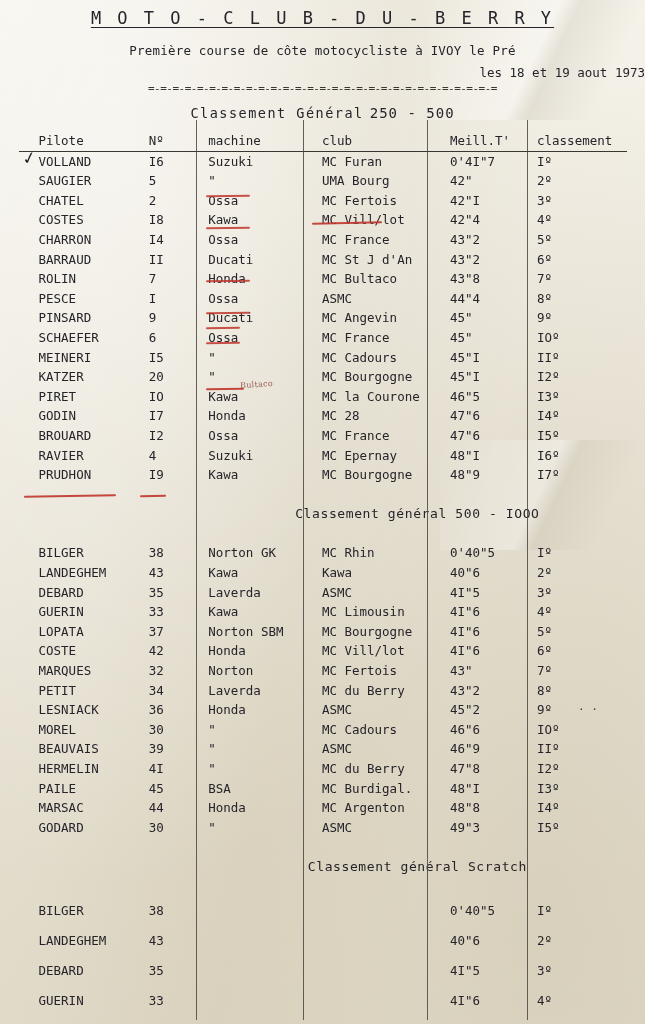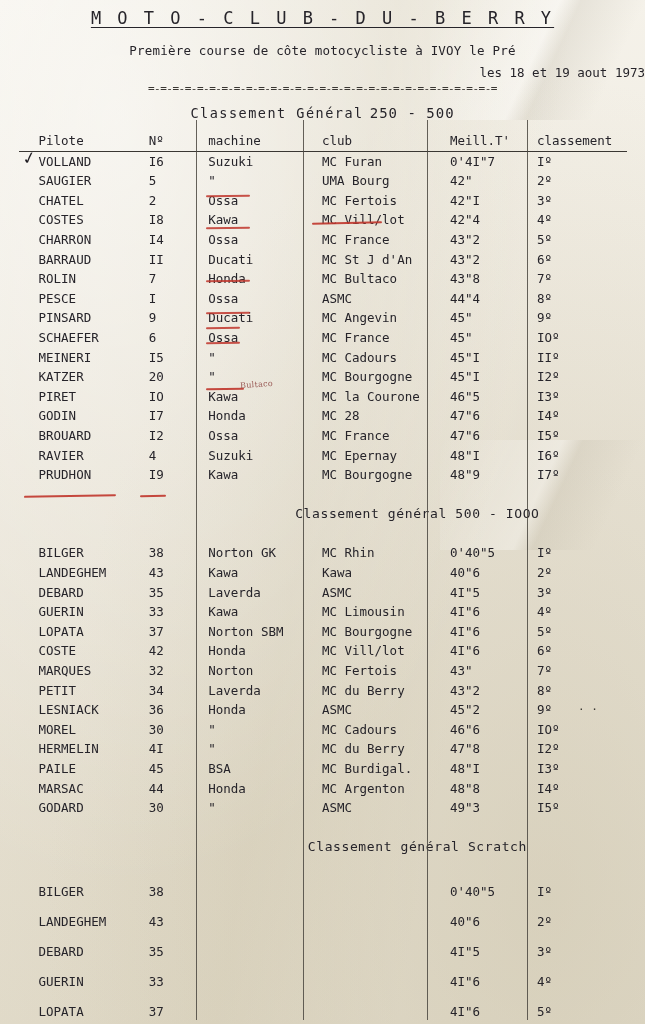--- a/index.html
+++ b/index.html
@@ -432,20 +432,28 @@
           </tr>
           <tr>
             <td class="c-name">MOREL</td>
             <td class="c-num">30</td>
             <td class="c-mach">"</td>
             <td class="c-club">MC Cadours</td>
             <td class="c-time">46"6</td>
             <td class="c-rank">IOº</td>
           </tr>
           <tr>
+            <td class="c-name">BEAUVAIS</td>
+            <td class="c-num">39</td>
+            <td class="c-mach">"</td>
+            <td class="c-club">ASMC</td>
+            <td class="c-time">46"9</td>
+            <td class="c-rank">IIº</td>
+          </tr>
+          <tr>
             <td class="c-name">HERMELIN</td>
             <td class="c-num">4I</td>
             <td class="c-mach">"</td>
             <td class="c-club">MC du Berry</td>
             <td class="c-time">47"8</td>
             <td class="c-rank">I2º</td>
           </tr>
           <tr>
             <td class="c-name">PAILE</td>
             <td class="c-num">45</td>

